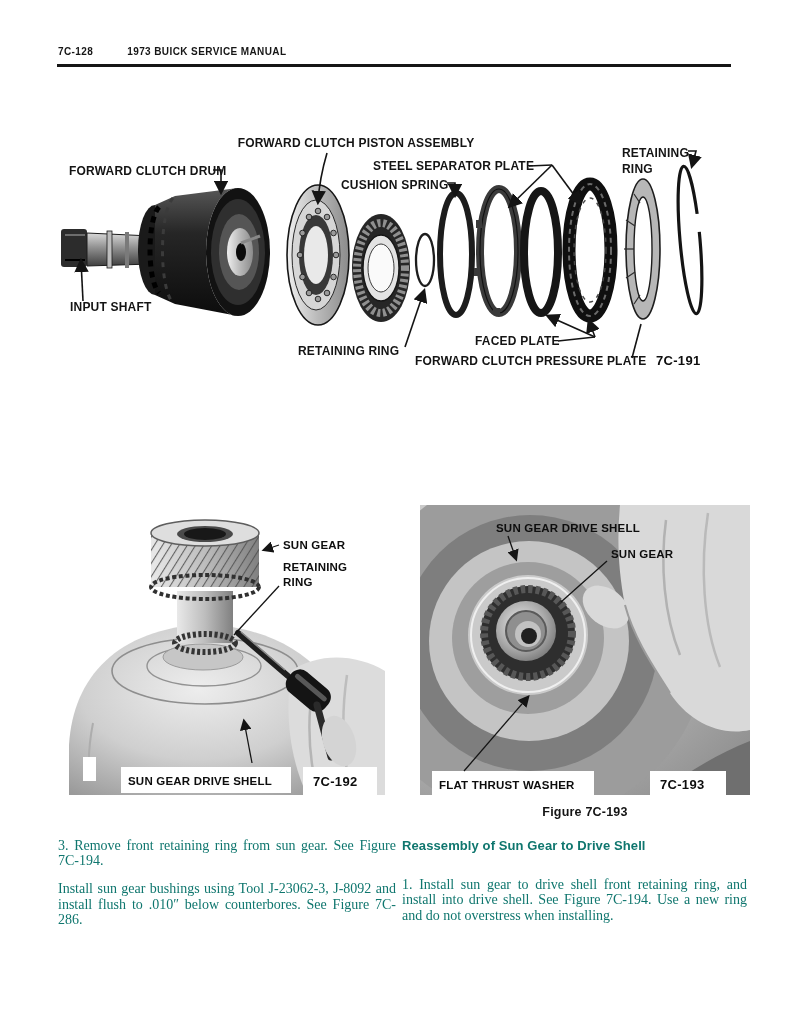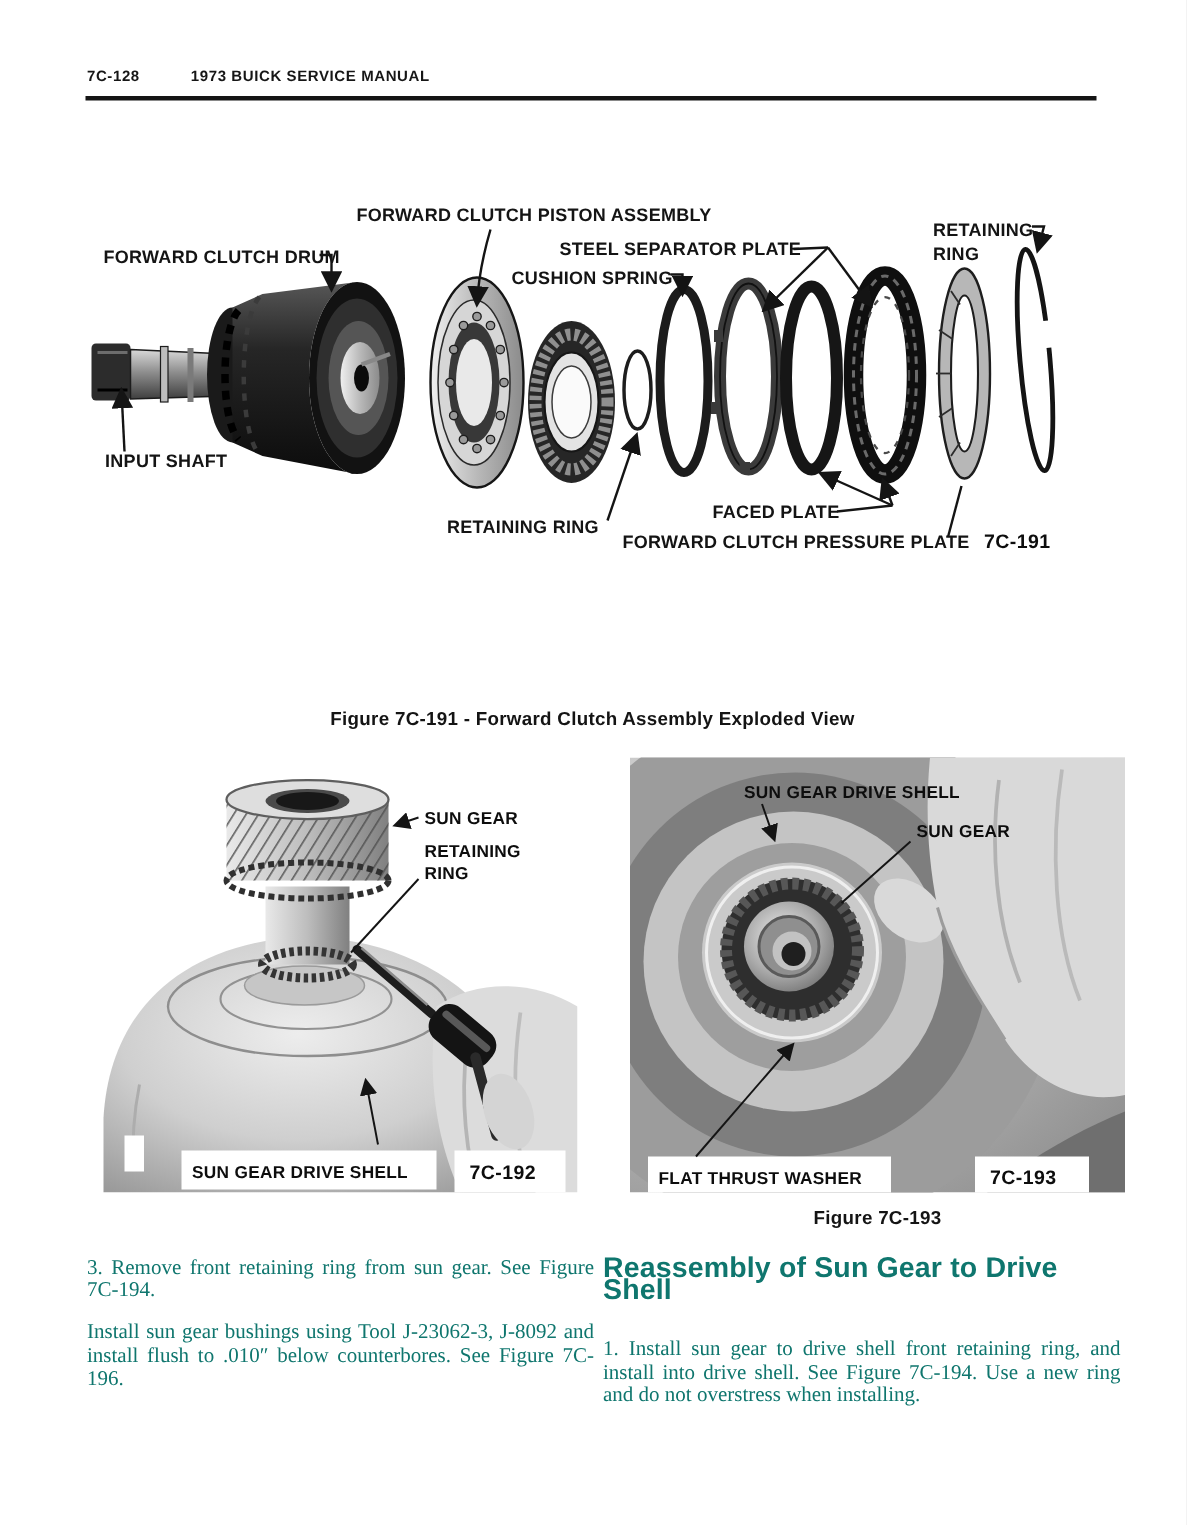--- a/index.html
+++ b/index.html
@@ -18,21 +18,21 @@
   .ldr{stroke:#141414;stroke-width:1.6;fill:none;}
   .ldrthin{stroke:#141414;stroke-width:1.3;fill:none;}
   
   .cap{position:absolute;text-align:center;font-weight:bold;font-size:12.5px;letter-spacing:.2px;color:#141414;}
   
   .col{position:absolute;top:838px;font-family:"Liberation Serif",serif;font-size:14px;line-height:15.2px;
        text-align:justify;color:#0f766e;}
   #colL{left:58px;width:338px;}
   #colR{left:402px;width:345px;}
   .col p{margin:0 0 13px 0;}
-  #colR h3{font-family:"Liberation Sans",sans-serif;font-size:19px;font-weight:bold;margin:0 0 24px 0;
+  #colR h3{font-family:"Liberation Sans",sans-serif;font-size:13px;font-weight:bold;margin:0 0 24px 0;
            text-align:left;letter-spacing:.1px;}
   #colR p{margin-bottom:15px;}
 </style>
 </head>
 <body>
 
 <div id="page">
 
   <div id="hdr">
     <span class="num">7C-128</span><span>1973 BUICK SERVICE MANUAL</span>
@@ -173,21 +173,20 @@
     <path class="ldr" d="M503,233 L540,229"></path>
     <path class="ldr" d="M540,229 L493,208" marker-end="url(#ah1)"></path>
     <path class="ldr" d="M540,229 L534,213" marker-end="url(#ah1)"></path>
 
     <text class="dlbl" x="360" y="257">FORWARD CLUTCH PRESSURE PLATE</text>
     <path class="ldr" d="M577,250 L586,216"></path>
 
     <text class="fid" x="601" y="257">7C-191</text>
   </svg>
 
-  <div class="cap" style="left:55px;top:472px;width:680px">Figure 7C-191 - Forward Clutch Assembly Exploded View</div>
 
   <svg class="absvg" style="left:55px;top:505px" width="330" height="290" viewBox="0 0 330 290">
     <defs>
       <marker id="ah2" markerWidth="9" markerHeight="9" refX="7" refY="4.5" orient="auto">
         <path d="M0,0 L9,4.5 L0,9 Z" fill="#141414"></path>
       </marker>
       <radialGradient id="gShell" cx="45%" cy="38%" r="75%">
         <stop offset="0" stop-color="#ededed"></stop>
           <stop offset=".55" stop-color="#cfcfcf"></stop>
           <stop offset="1" stop-color="#9a9a9a"></stop>
@@ -316,21 +315,21 @@
     <path class="ldrthin" d="M44,266 L108,192" marker-end="url(#ah3)"></path>
 
     <rect x="230" y="266" width="76" height="26" fill="#ffffff"></rect>
     <text class="fid" x="240" y="284">7C-193</text>
   </svg>
 
   <div class="cap" style="left:420px;top:805px;width:330px">Figure 7C-193</div>
 
   <div id="colL" class="col">
     <p>3. Remove front retaining ring from sun gear. See Figure 7C-194.</p>
-    <p>Install sun gear bushings using Tool J-23062-3, J-8092 and install flush to .010″ below counterbores. See Figure 7C-196.</p>
+    <p>Install sun gear bushings using Tool J-23062-3, J-8092 and install flush to .010″ below counterbores. See Figure 7C-286.</p>
   </div>
 
   <div id="colR" class="col">
     <h3>Reassembly of Sun Gear to Drive Shell</h3>
     <p>1. Install sun gear to drive shell front retaining ring, and install into drive shell. See Figure 7C-194. Use a new ring and do not overstress when installing.</p>
   </div>
 
 </div>
 
 </body></html>

